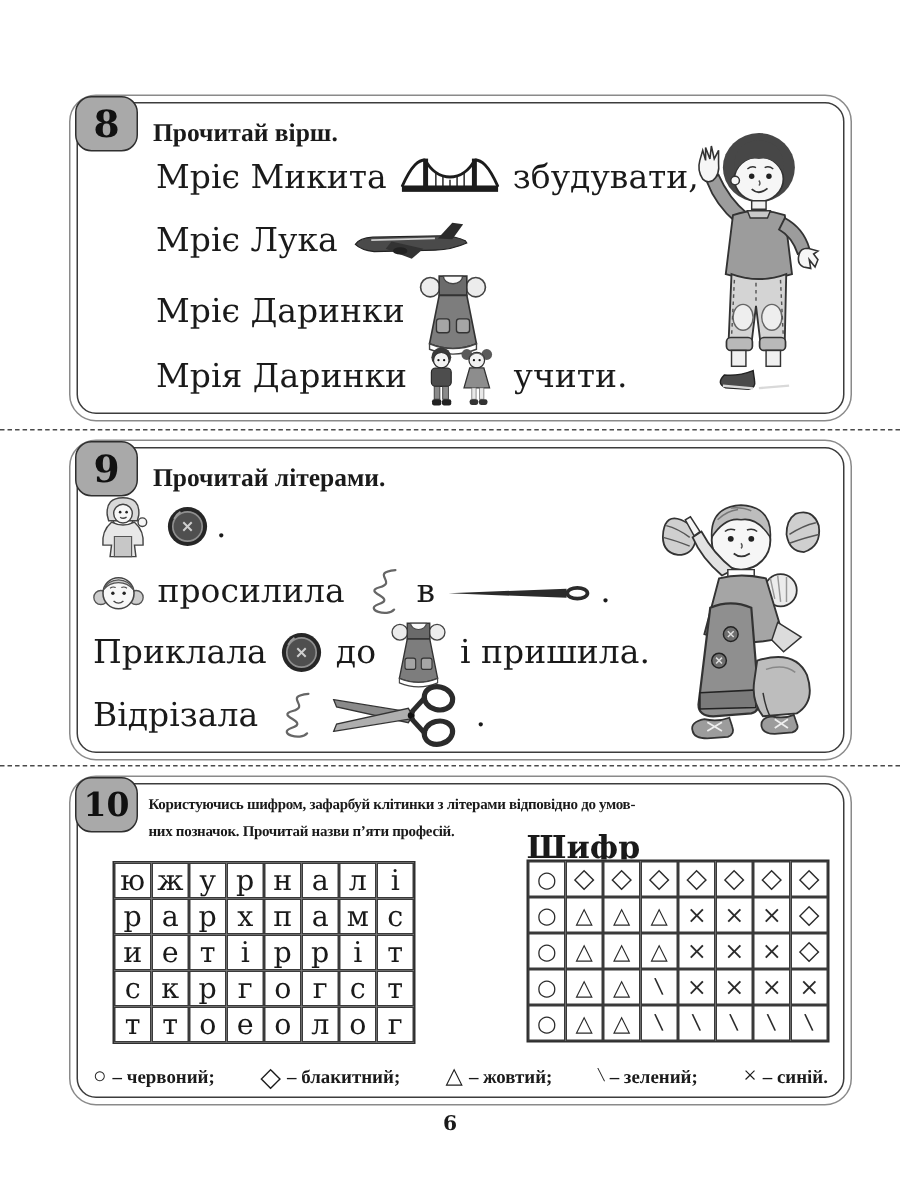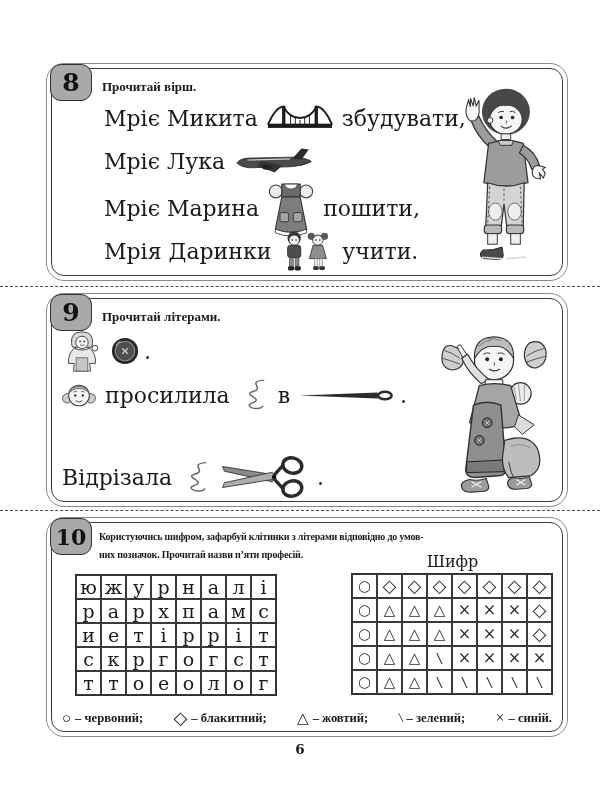--- a/index.html
+++ b/index.html
@@ -11,33 +11,33 @@
   .task-inner{position:relative;width:100%;height:100%;border:1.6px solid #3c3c3c;
               border-radius:13px;box-sizing:border-box;background:#fff;}
   #box8{top:63px;height:218px;}
   #box9{top:293px;height:214px;}
   #box10{top:517px;height:220px;}
   .badge{position:absolute;top:0px;left:3px;width:42px;height:37px;background:#a9a9a9;
          border:1.7px solid #2f2f2f;border-radius:11px;display:flex;align-items:center;
          justify-content:center;font-weight:bold;font-size:25px;color:#111;z-index:3;
          box-sizing:border-box;}
   #box10 .badge{font-size:22px;justify-content:center;}
-  .instr{position:absolute;left:50px;top:10px;font-size:13px;font-weight:bold;
+  .instr{position:absolute;left:50px;top:10px;font-size:17px;font-weight:bold;
          font-family:"Liberation Serif",serif;white-space:nowrap;}
   .line{position:absolute;display:flex;align-items:center;gap:9px;font-size:22px;
         font-weight:normal;white-space:nowrap;transform:translateY(-50%);}
   .line .dot{margin-left:-4px;}
   .hero{position:absolute;}
   
   .dashsep{position:absolute;left:0;width:600px;height:0;border-top:1.6px dashed #4a4a4a;}
   
   .instr10{position:absolute;left:47px;font-size:10px;font-weight:bold;
            font-family:"Liberation Serif",serif;white-space:nowrap;letter-spacing:-0.2px;}
-  .cipher-title{position:absolute;left:299px;width:203px;top:29px;text-align:center;
-                font-size:16px;font-weight:normal;}
+  .cipher-title{position:absolute;left:299px;width:203px;top:29px;text-align:left;
+                font-size:21px;font-weight:bold;}
   .grid{position:absolute;border:1.6px solid #2f2f2f;background:#fff;}
   .grid-row{display:flex;}
   .grid-cell{width:25px;height:24px;border:0.8px solid #3a3a3a;display:flex;
              align-items:center;justify-content:center;box-sizing:border-box;
              font-size:19px;line-height:1;}
   #cipher-grid .grid-cell{font-size:15px;color:#2b2b2b;}
   .sym{display:inline-block;line-height:1;}
   .sym-circle{font-size:15px;}
   .sym-diamond{font-size:18px;}
   .sym-triangle{font-size:15px;}
@@ -227,25 +227,24 @@
           </svg>
         <span>збудувати,</span>
       </div>
       <div class="line" style="left:52px;top:92px">
         <span>Мріє Лука</span>
         <svg class="icon" width="82" height="29" viewBox="0 0 85 30">
             <use href="#sym-plane"></use>
           </svg>
       </div>
       <div class="line" style="left:52px;top:139px">
-        <span>Мріє Марина</span>
+        <span>Мріє Даринки</span>
         <svg class="icon" width="46" height="59" viewBox="0 0 50 64">
             <use href="#sym-dress"></use>
           </svg>
-        <span>пошити,</span>
       </div>
       <div class="line" style="left:52px;top:182px">
         <span>Мрія Даринки</span>
         <svg class="icon" width="53" height="44" viewBox="0 0 56 46">
             <use href="#sym-children"></use>
           </svg>
         <span>учити.</span>
       </div>
 
       <svg class="hero" style="right:8px;top:12px" width="100" height="192" viewBox="0 0 100 200">
@@ -278,20 +277,31 @@
           </svg>
         <span>просилила</span>
         <svg class="icon" width="30" height="35" viewBox="0 0 34 40">
             <use href="#sym-thread"></use>
           </svg>
         <span>в</span>
         <svg class="icon" width="96" height="12" viewBox="0 0 100 12">
             <use href="#sym-needle"></use>
           </svg>
         <span class="dot">.</span>
+      </div>
+      <div class="line" style="left:10px;top:136px">
+        <span>Приклала</span>
+        <svg class="icon" width="28" height="28" viewBox="0 0 30 30">
+            <use href="#sym-button"></use>
+          </svg>
+        <span>до</span>
+        <svg class="icon" width="38" height="48" viewBox="0 0 50 64">
+            <use href="#sym-dress"></use>
+          </svg>
+        <span>і пришила.</span>
       </div>
       <div class="line" style="left:10px;top:178px">
         <span>Відрізала</span>
         <svg class="icon" width="30" height="35" viewBox="0 0 34 40">
             <use href="#sym-thread"></use>
           </svg>
         <svg class="icon" width="92" height="44" viewBox="0 0 95 46">
             <use href="#sym-scissors"></use>
           </svg>
         <span class="dot">.</span>

